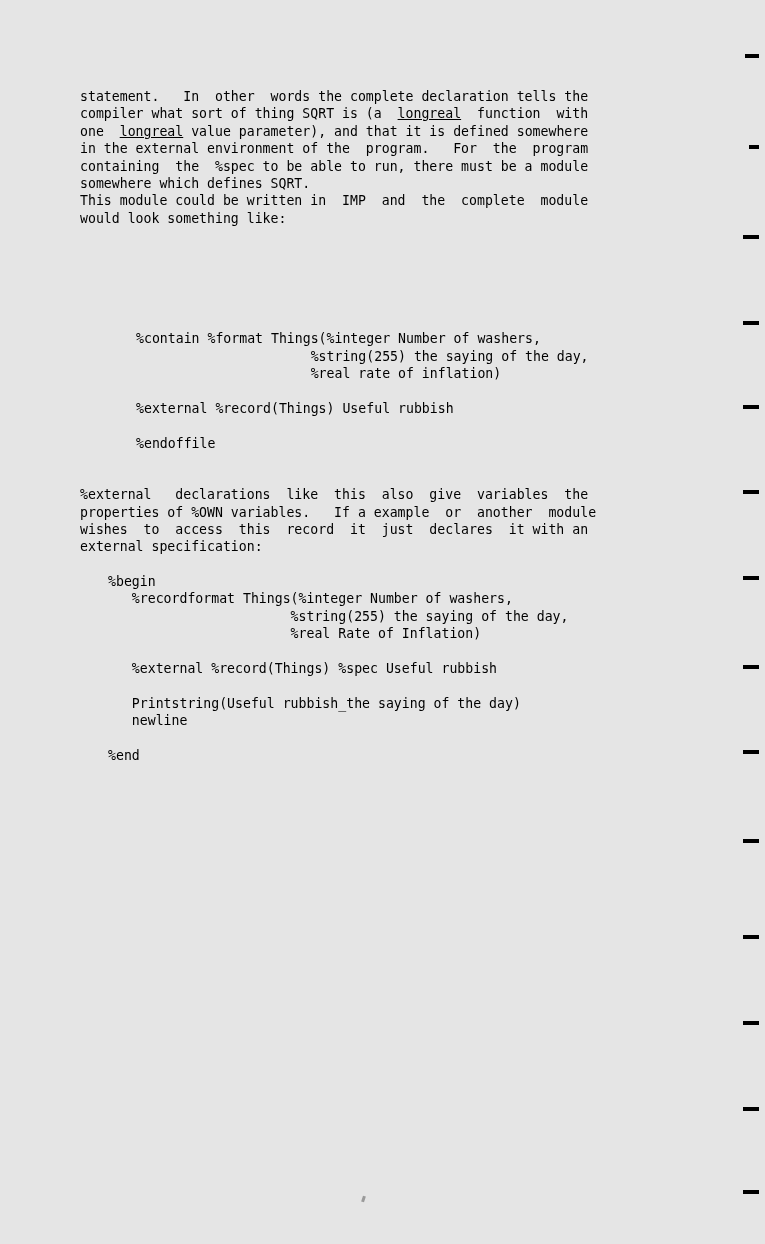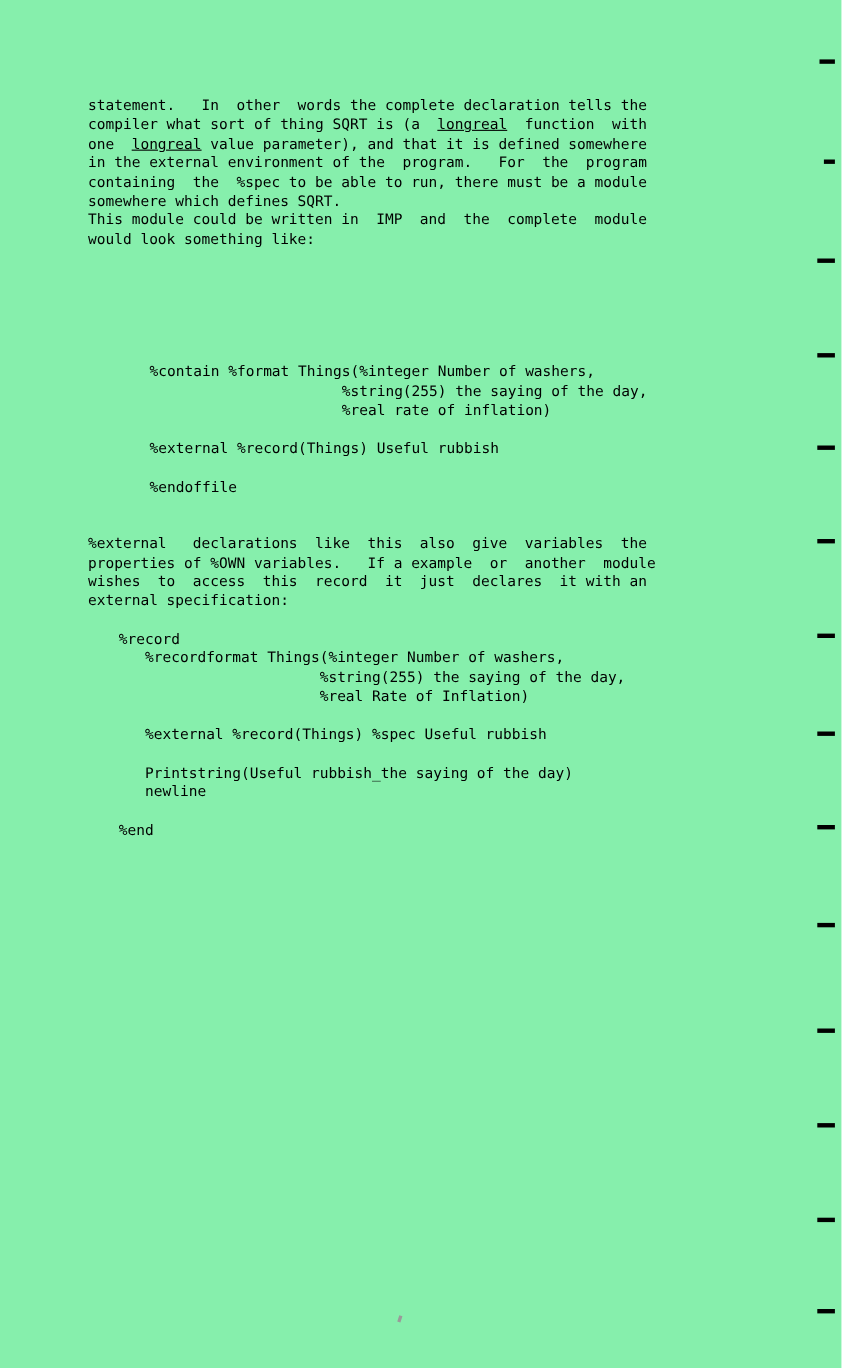--- a/index.html
+++ b/index.html
@@ -13,21 +13,21 @@
     position: relative;
     font-family: "DejaVu Sans Mono", monospace;
     color: #000000;
     overflow: hidden;
   }
   .page {
     position: absolute;
     left: 0; top: 0;
     width: 765px;
     height: 1244px;
-    background: #86efac;
+    background: #e5e5e5;
   }
   .content {
     position: absolute;
     left: 80px;
     top: 88px;
     width: 630px;
   }
   .para {
     font-size: 13.2px;
     line-height: 17.4px;
@@ -135,21 +135,21 @@
 
     <div class="spacer-lg"></div>
 
     <pre class="para"><span>%external   declarations  like  this  also  give  variables  the</span>
 <span>properties of %OWN variables.   If a example  or  another  module</span>
 <span>wishes  to  access  this  record  it  just  declares  it with an</span>
 <span>external specification:</span></pre>
 
     <div class="spacer-sm"></div>
 
-    <pre class="code indent2"><span>%record</span>
+    <pre class="code indent2"><span>%begin</span>
 <span>   %recordformat Things(%integer Number of washers,</span>
 <span>                       %string(255) the saying of the day,</span>
 <span>                       %real Rate of Inflation)</span>
 <span></span>
 <span>   %external %record(Things) %spec Useful rubbish</span>
 <span></span>
 <span>   Printstring(Useful rubbish_the saying of the day)</span>
 <span>   newline</span>
 <span></span>
 <span>%end</span></pre>

